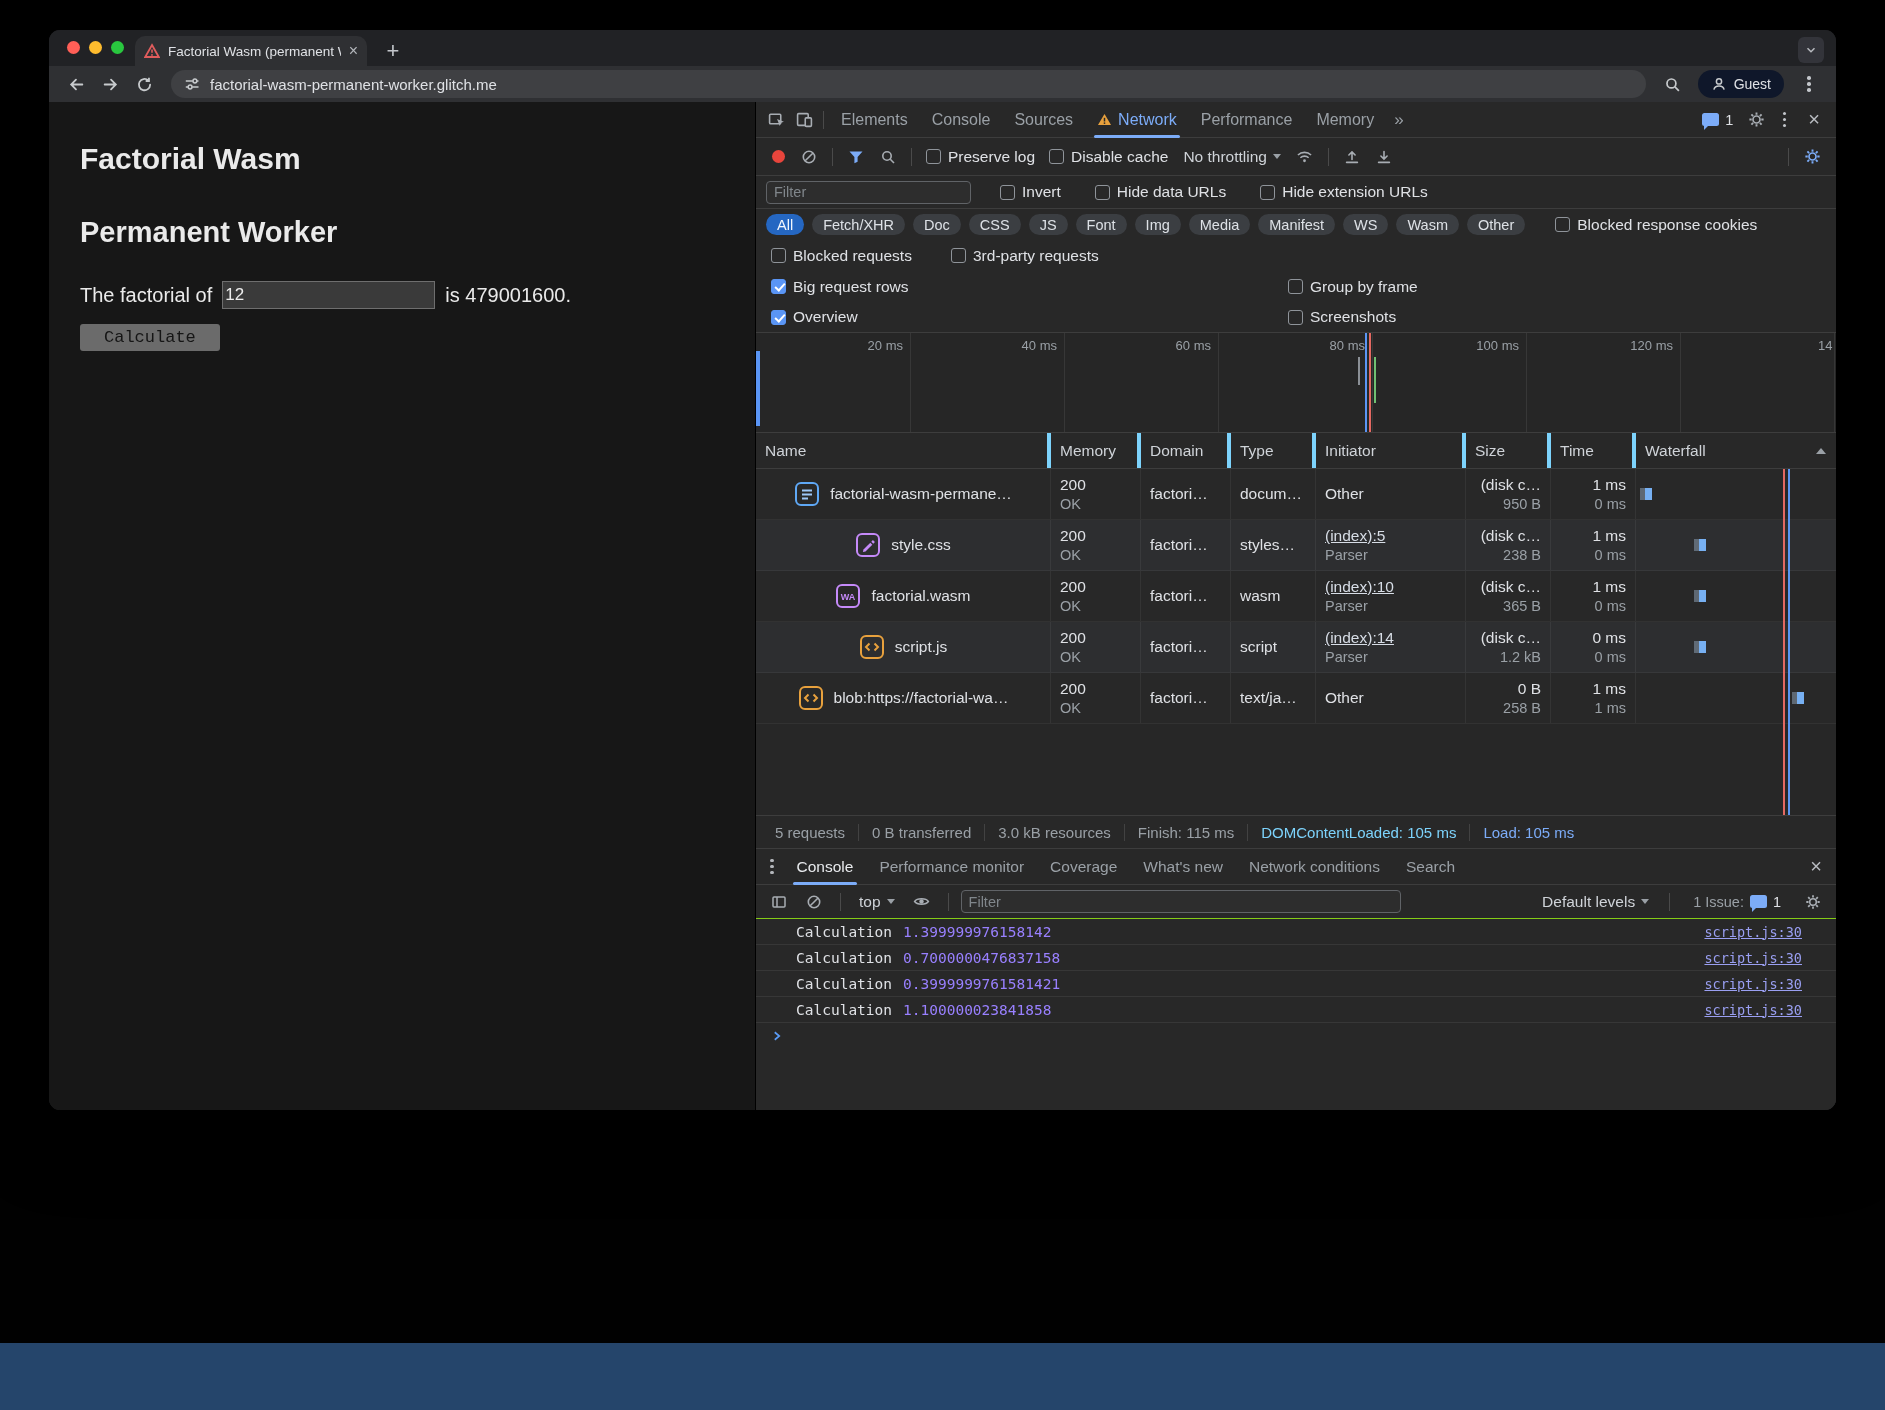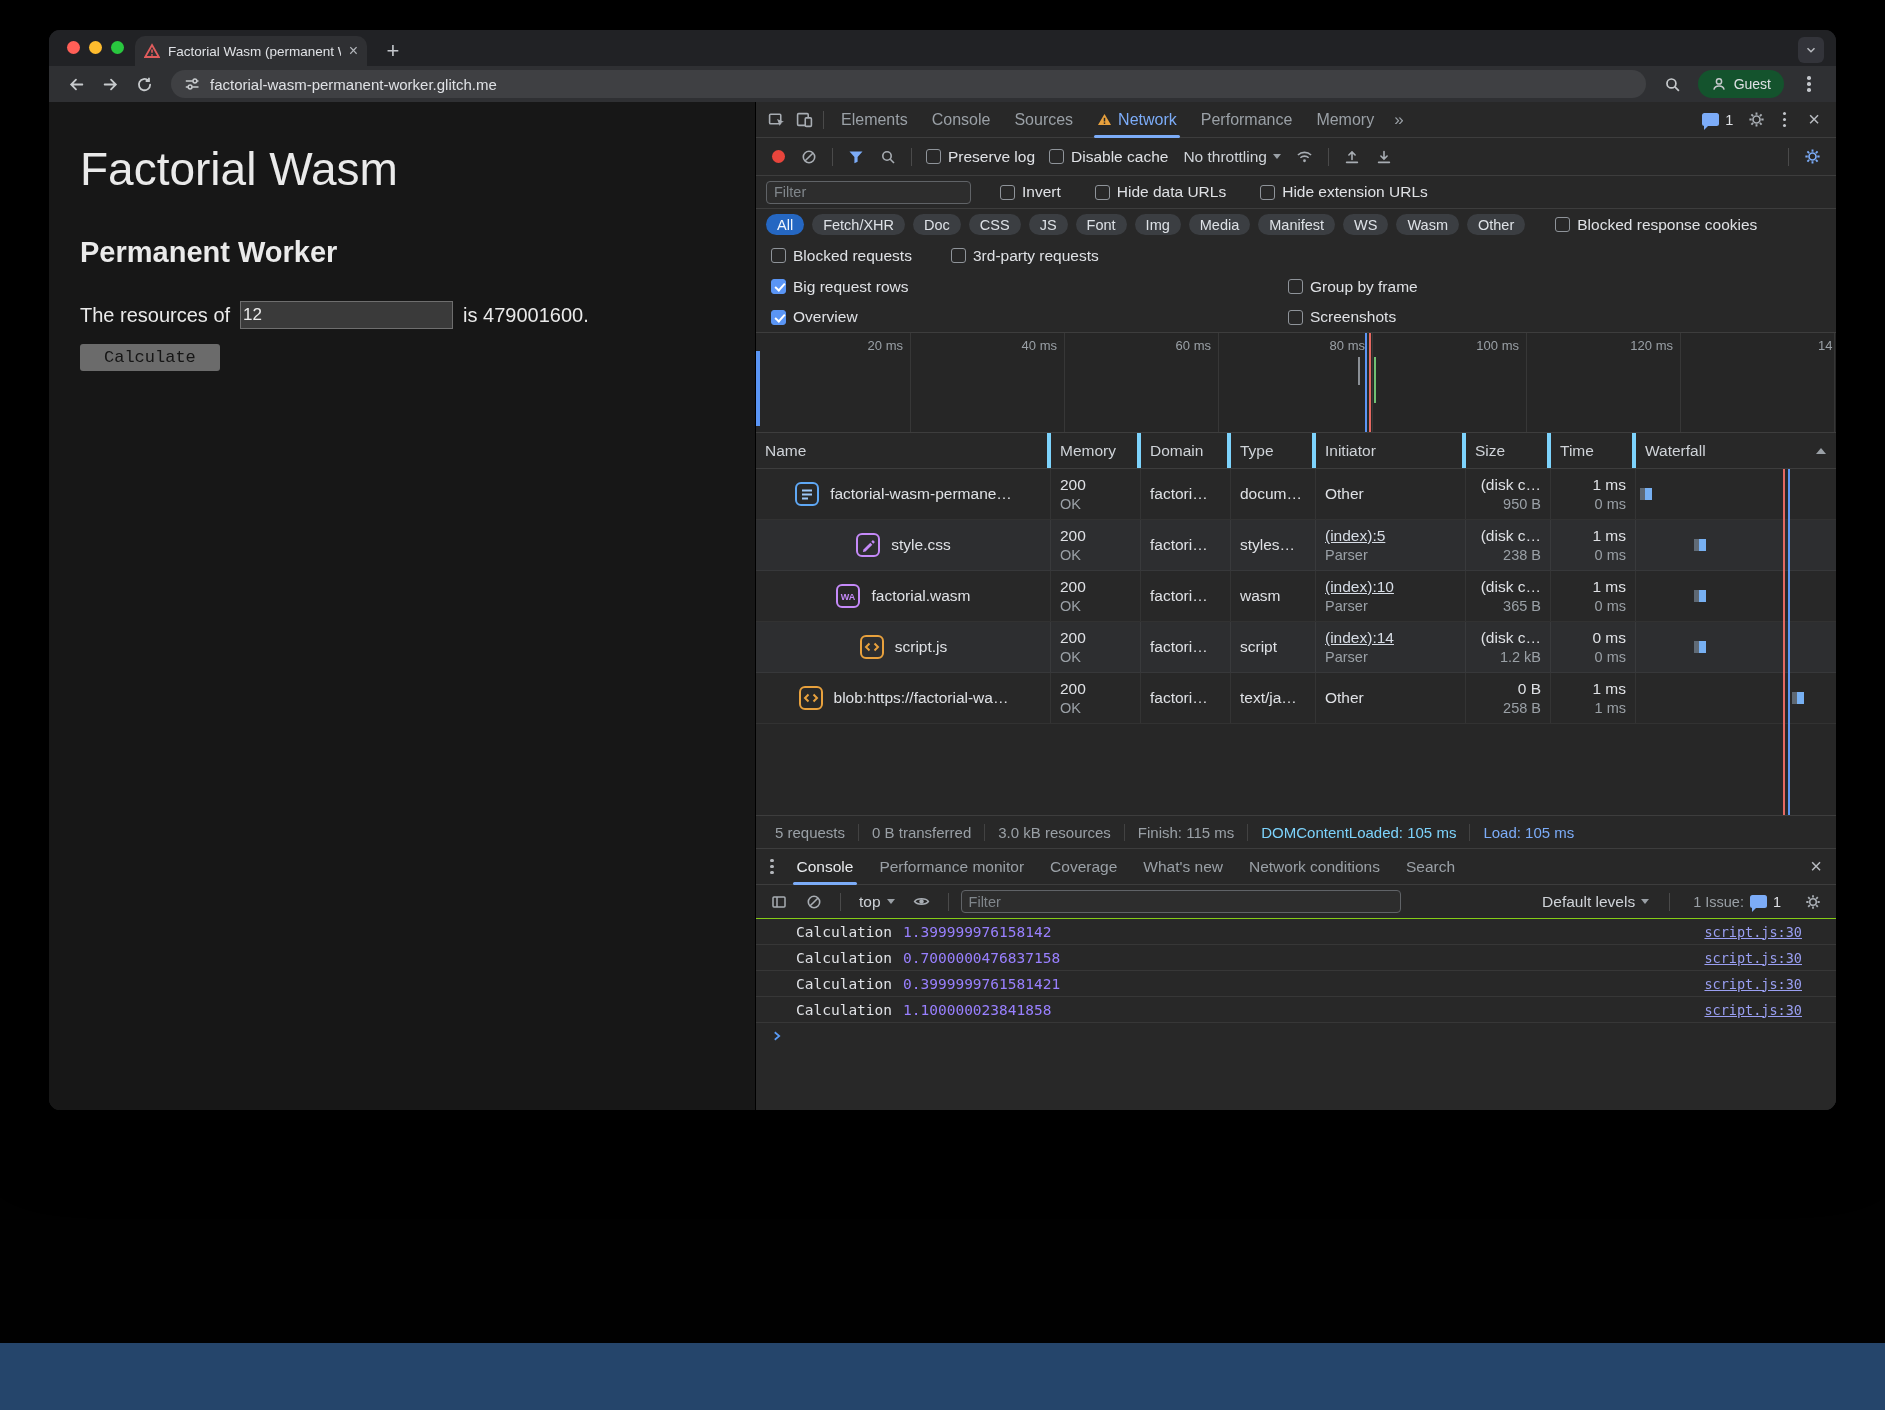--- a/index.html
+++ b/index.html
@@ -22,27 +22,27 @@
 .tab-title{flex:1;font-size:13.5px;color:#dfe1e5;white-space:nowrap;overflow:hidden}
 .tab-close{color:#b4b7bc;font-size:16px;line-height:16px}
 .newtab{position:absolute;left:330px;top:7px;width:28px;height:28px;color:#c3c6cb;font-size:22px;display:flex;align-items:center;justify-content:center}
 .tabsearch{position:absolute;right:12px;top:7px;width:26px;height:26px;border-radius:6px;background:#33343a;display:flex;align-items:center;justify-content:center}
 
 
 .toolbar{height:36px;background:#2f3033;display:flex;align-items:center;padding:0 12px;gap:4px}
 .navbtn{width:30px;height:28px;display:flex;align-items:center;justify-content:center}
 .urlbar{flex:1;height:28px;background:#3f4043;border-radius:14px;display:flex;align-items:center;padding:0 13px;gap:10px;margin:0 8px}
 .url-text{font-size:15px;color:#dfe1e5;white-space:nowrap}
-.guest-pill{height:28px;border-radius:14px;background:#14532d;display:flex;align-items:center;gap:7px;padding:0 13px;margin:0 6px}
+.guest-pill{height:28px;border-radius:14px;background:#0f172a;display:flex;align-items:center;gap:7px;padding:0 13px;margin:0 6px}
 .guest-label{font-size:14px;color:#dfe1e5}
 
 
 .content{position:absolute;top:72px;left:0;right:0;bottom:0;display:flex}
 .page{width:706px;background:#171717;color:#eaeaea;padding:40px 0 0 31px}
-.page h1{font-size:46px;font-weight:normal}
+.page h1{font-size:30px;font-weight:bold}
 .page h2{font-size:29px;font-weight:bold;margin-top:40px}
 .calc-line{margin-top:32px;font-size:20px;display:flex;align-items:center;gap:10px}
 .calc-line input{width:213px;height:28px;background:#3a3a3a;border:1px solid #6e6e6e;color:#ececec;font-size:17px;padding:0 2px;font-family:inherit}
 .calc-btn{margin-top:15px;background:#6b6b6b;color:#151515;border:none;border-radius:3px;font-size:17px;padding:4px 24px;font-family:Liberation Mono, monospace;display:inline-block}
 
 
 .devtools{flex:1;background:#282828;border-left:1px solid #000;display:flex;flex-direction:column;color:#dfe1e5;overflow:hidden}
 .vdiv{width:1px;height:18px;background:#4a4a4a;margin:0 5px;flex:0 0 1px}
 .ibtn{width:28px;height:26px;display:flex;align-items:center;justify-content:center;flex:0 0 28px}
 
@@ -220,21 +220,21 @@
         <i></i>
       </span>
   </div>
 
   <div class="content">
 
     <div class="page">
       <h1>Factorial Wasm</h1>
       <h2>Permanent Worker</h2>
       <div class="calc-line">
-        <span>The resources of</span>
+        <span>The factorial of</span>
         <input type="text" value="12" style="">
         <span>is 479001600.</span>
       </div>
       <button class="calc-btn">Calculate</button>
     </div>
 
     <div class="devtools">
 
       <div class="dt-tabbar">
         <span class="ibtn">

